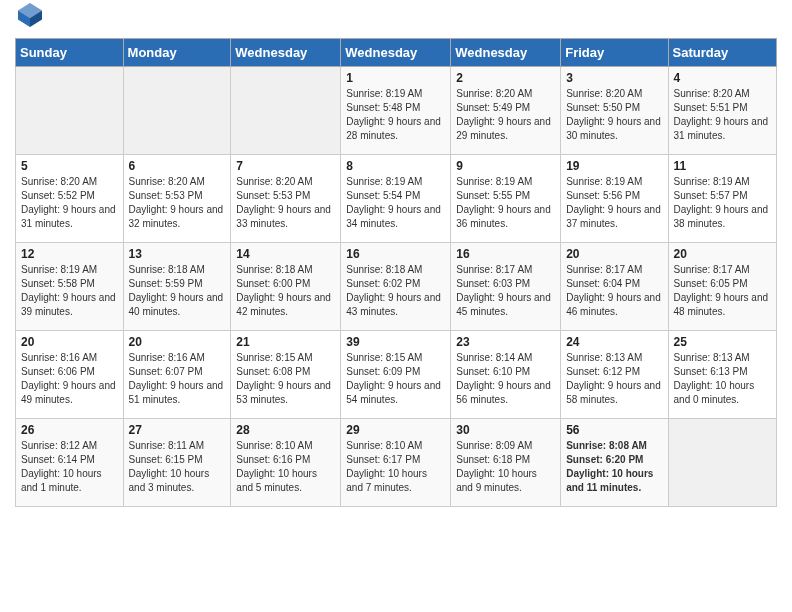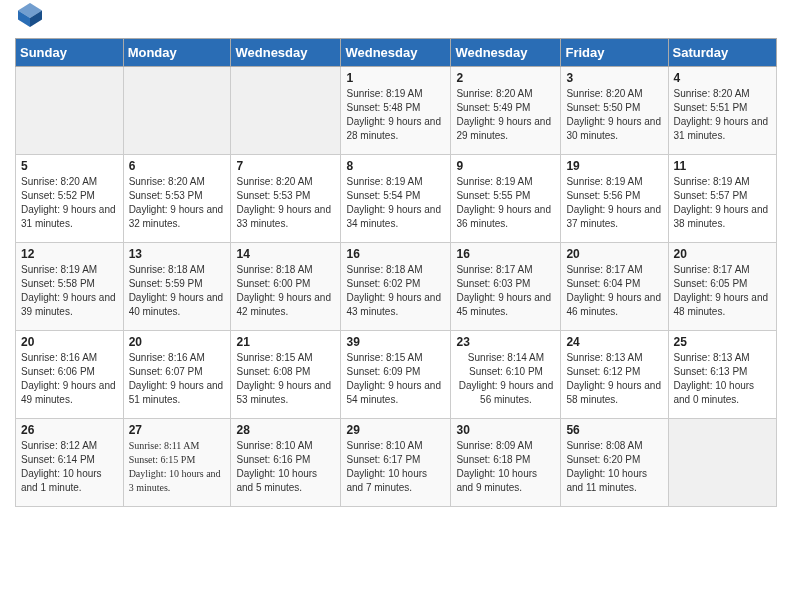--- a/index.html
+++ b/index.html
@@ -267,21 +267,21 @@
 Daylight: 9 hours and 53 minutes.</div>
           </td>
           <td>
             <div class="day-number">39</div>
             <div class="day-info" style="white-space: pre-line;">Sunrise: 8:15 AM
 Sunset: 6:09 PM
 Daylight: 9 hours and 54 minutes.</div>
           </td>
           <td>
             <div class="day-number">23</div>
-            <div class="day-info" style="white-space: pre-line; text-align: center;">Sunrise: 8:14 AM
+            <div class="day-info" style="white-space: pre-line;">Sunrise: 8:14 AM
 Sunset: 6:10 PM
 Daylight: 9 hours and 56 minutes.</div>
           </td>
           <td>
             <div class="day-number">24</div>
             <div class="day-info" style="white-space: pre-line;">Sunrise: 8:13 AM
 Sunset: 6:12 PM
 Daylight: 9 hours and 58 minutes.</div>
           </td>
           <td>
@@ -293,21 +293,21 @@
         </tr>
         <tr>
           <td>
             <div class="day-number">26</div>
             <div class="day-info" style="white-space: pre-line;">Sunrise: 8:12 AM
 Sunset: 6:14 PM
 Daylight: 10 hours and 1 minute.</div>
           </td>
           <td>
             <div class="day-number">27</div>
-            <div class="day-info" style="white-space: pre-line; font-family: Liberation Serif, serif;">Sunrise: 8:11 AM
+            <div class="day-info" style="white-space: pre-line;">Sunrise: 8:11 AM
 Sunset: 6:15 PM
 Daylight: 10 hours and 3 minutes.</div>
           </td>
           <td>
             <div class="day-number">28</div>
             <div class="day-info" style="white-space: pre-line;">Sunrise: 8:10 AM
 Sunset: 6:16 PM
 Daylight: 10 hours and 5 minutes.</div>
           </td>
           <td>
@@ -317,21 +317,21 @@
 Daylight: 10 hours and 7 minutes.</div>
           </td>
           <td>
             <div class="day-number">30</div>
             <div class="day-info" style="white-space: pre-line;">Sunrise: 8:09 AM
 Sunset: 6:18 PM
 Daylight: 10 hours and 9 minutes.</div>
           </td>
           <td>
             <div class="day-number">56</div>
-            <div class="day-info" style="white-space: pre-line;">Sunrise: 8:08 AM
+            <div class="day-info" style="white-space: pre-line; font-weight: bold;">Sunrise: 8:08 AM
 Sunset: 6:20 PM
 Daylight: 10 hours and 11 minutes.</div>
           </td>
           <td class="empty"></td>
         </tr>
       </tbody>
   </table>
 </div>
 
 </body></html>

